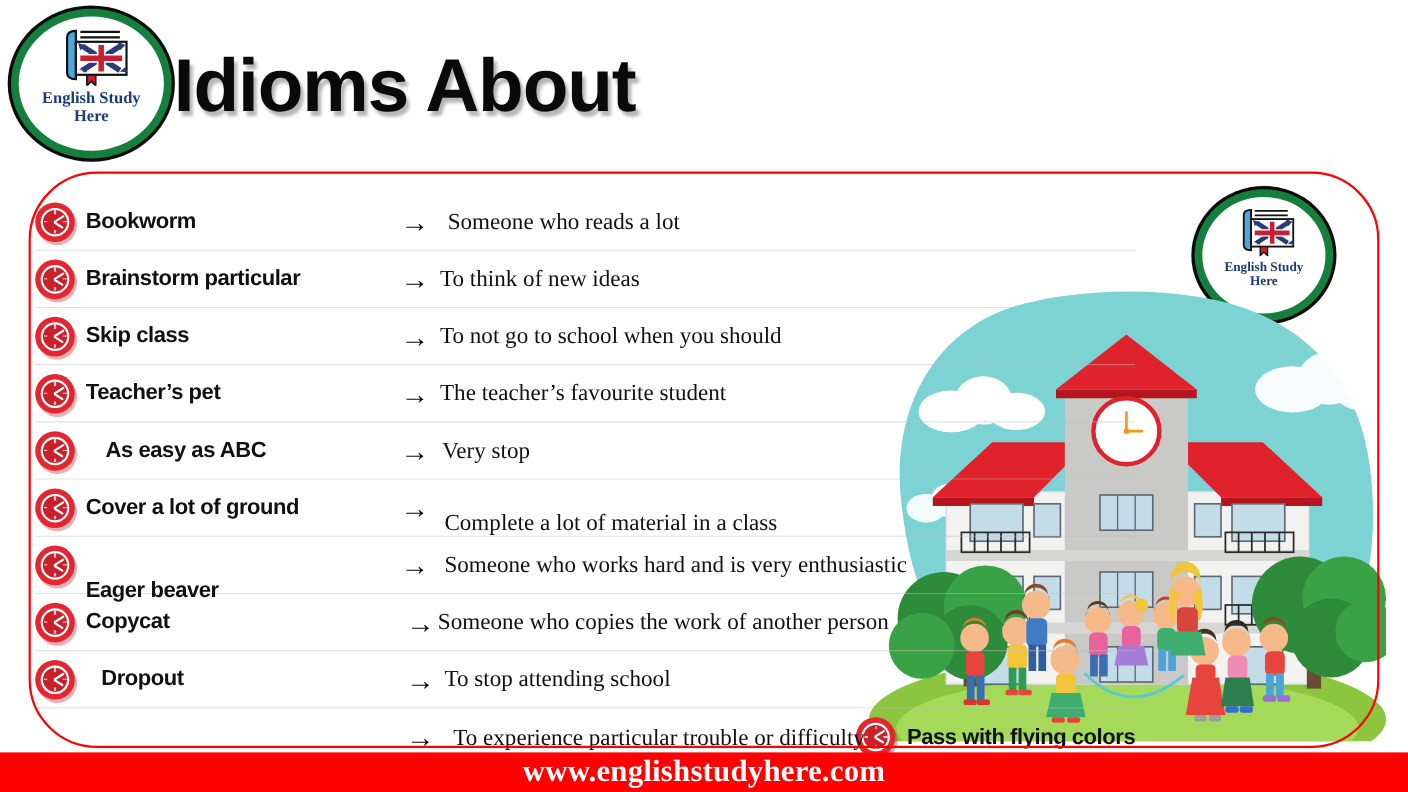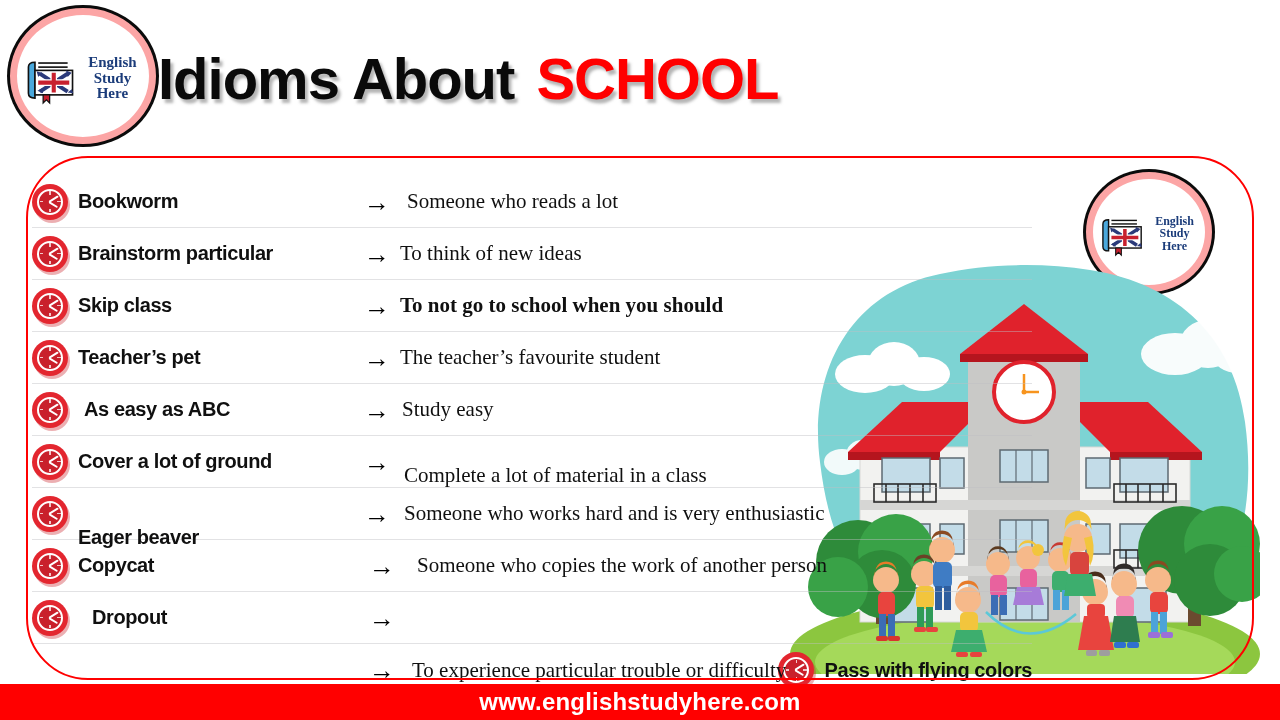--- a/index.html
+++ b/index.html
@@ -18,24 +18,24 @@
   
   #header {
     position: absolute;
     left: 0; top: 0;
     width: 1280px; height: 150px;
   }
   .logo-badge {
     position: absolute;
     border-radius: 50%;
     background: #ffffff;
-    border: 7px solid #fca5a5;
+    border: 7px solid #15803d;
     box-shadow: 0 0 0 3px #0b0b0b;
     display: flex;
-    flex-direction: row;
+    flex-direction: column;
     align-items: center;
     justify-content: flex-start;
   }
   #logo-main {
     left: 10px; top: 8px;
     width: 146px; height: 136px;
   }
   #logo-secondary {
     left: 1086px; top: 172px;
     width: 126px; height: 120px;
@@ -55,21 +55,21 @@
   }
   #logo-main .logo-text { font-size: 15px; margin-top: 5px; }
   #logo-secondary .logo-text { font-size: 12px; margin-top: 3px; }
 
   #title {
     position: absolute;
     left: 158px; top: 24px;
     width: 1120px; height: 108px;
     display: flex;
     align-items: center;
-    font-size: 58px;
+    font-size: 68px;
     font-weight: bold;
     letter-spacing: -1px;
     white-space: nowrap;
     text-shadow: 3px 4px 3px rgba(120,120,120,0.55);
   }
   #title .t-black { color: #0a0a0a; }
   #title .t-red { color: #FF0000; margin-left: 22px; }
 
   
   #frame {
@@ -169,23 +169,23 @@
     left: 0; top: 684px;
     width: 1280px; height: 36px;
     background: #FF0000;
     display: flex;
     align-items: center;
     justify-content: center;
     z-index: 8;
   }
   #footer span {
     color: #ffffff;
-    font-family: Liberation Sans, sans-serif;
+    font-family: Liberation Serif, serif;
     font-weight: bold;
-    font-size: 24px;
+    font-size: 28px;
     letter-spacing: 0.2px;
     text-align: right;
   }
 </style>
 </head>
 <body>
 
 <div id="page">
 
   <div id="illustration">
@@ -405,21 +405,20 @@
         </svg>
       </div>
       <div class="logo-text">
         <div>English Study</div>
         <div>Here</div>
       </div>
     </div>
 
     <div id="title">
       <span class="t-black">Idioms About</span>
-      <span class="t-red">SCHOOL</span>
     </div>
   </div>
 
   <div id="logo-secondary" class="logo-badge">
     <div class="logo-book">
       <svg viewBox="0 0 72 54" width="100%" height="100%">
         <g stroke="#111" stroke-width="2" fill="none">
           <line x1="26" y1="5" x2="62" y2="5"></line>
           <line x1="26" y1="10" x2="62" y2="10"></line>
           <line x1="26" y1="15" x2="62" y2="15"></line>
@@ -478,21 +477,21 @@
           <div class="ring"></div>
           <div class="tick tk-n"></div>
           <div class="tick tk-s"></div>
           <div class="tick tk-w"></div>
           <div class="tick tk-e"></div>
           <div class="hand-a"></div>
           <div class="hand-b"></div>
         </div>
         <div class="idiom" style="margin-left: 10px;">Skip class</div>
         <div class="arrow" style="left: 332px;">→</div>
-        <div class="meaning" style="left: 368px; font-weight: bold;">To not go to school when you should</div>
+        <div class="meaning" style="left: 368px;">To not go to school when you should</div>
       </div>
       <div class="row">
         <div class="bullet">
           <div class="ring"></div>
           <div class="tick tk-n"></div>
           <div class="tick tk-s"></div>
           <div class="tick tk-w"></div>
           <div class="tick tk-e"></div>
           <div class="hand-a"></div>
           <div class="hand-b"></div>
@@ -504,23 +503,23 @@
       <div class="row">
         <div class="bullet">
           <div class="ring"></div>
           <div class="tick tk-n"></div>
           <div class="tick tk-s"></div>
           <div class="tick tk-w"></div>
           <div class="tick tk-e"></div>
           <div class="hand-a"></div>
           <div class="hand-b"></div>
         </div>
-        <div class="idiom" style="margin-left: 16px;">As easy as ABC</div>
-        <div class="arrow" style="left: 332px;">→</div>
-        <div class="meaning" style="left: 370px;">Study easy</div>
+        <div class="idiom" style="margin-left: 28px;">As easy as ABC</div>
+        <div class="arrow" style="left: 332px;">→</div>
+        <div class="meaning" style="left: 370px;">Very stop</div>
       </div>
       <div class="row">
         <div class="bullet">
           <div class="ring"></div>
           <div class="tick tk-n"></div>
           <div class="tick tk-s"></div>
           <div class="tick tk-w"></div>
           <div class="tick tk-e"></div>
           <div class="hand-a"></div>
           <div class="hand-b"></div>
@@ -548,34 +547,35 @@
           <div class="ring"></div>
           <div class="tick tk-n"></div>
           <div class="tick tk-s"></div>
           <div class="tick tk-w"></div>
           <div class="tick tk-e"></div>
           <div class="hand-a"></div>
           <div class="hand-b"></div>
         </div>
         <div class="idiom" style="margin-left: 10px;">Copycat</div>
         <div class="arrow" style="left: 337px;">→</div>
-        <div class="meaning" style="left: 385px;">Someone who copies the work of another person</div>
+        <div class="meaning" style="left: 366px;">Someone who copies the work of another person</div>
       </div>
       <div class="row">
         <div class="bullet">
           <div class="ring"></div>
           <div class="tick tk-n"></div>
           <div class="tick tk-s"></div>
           <div class="tick tk-w"></div>
           <div class="tick tk-e"></div>
           <div class="hand-a"></div>
           <div class="hand-b"></div>
         </div>
         <div class="idiom" style="margin-left: 24px;">Dropout</div>
         <div class="arrow" style="left: 337px;">→</div>
+        <div class="meaning" style="left: 372px;">To stop attending school</div>
       </div>
       <div class="row">
         <div class="bullet">
           <div class="ring"></div>
           <div class="tick tk-n"></div>
           <div class="tick tk-s"></div>
           <div class="tick tk-w"></div>
           <div class="tick tk-e"></div>
           <div class="hand-a"></div>
           <div class="hand-b"></div>

